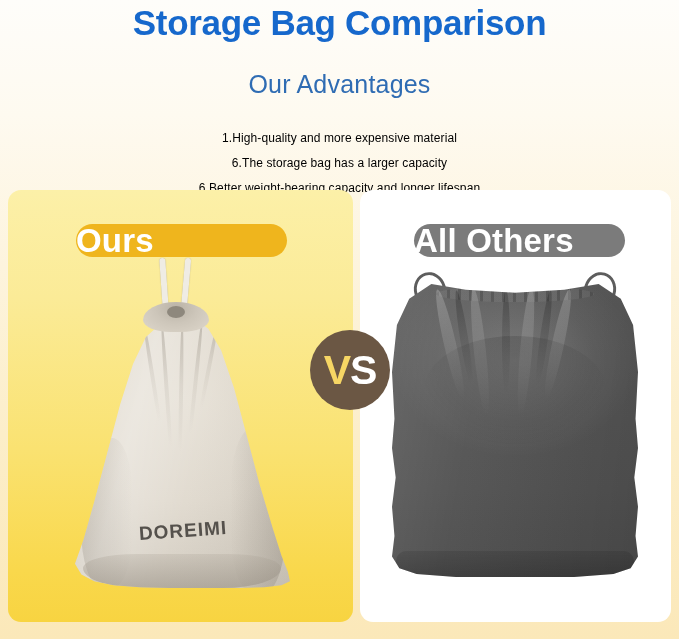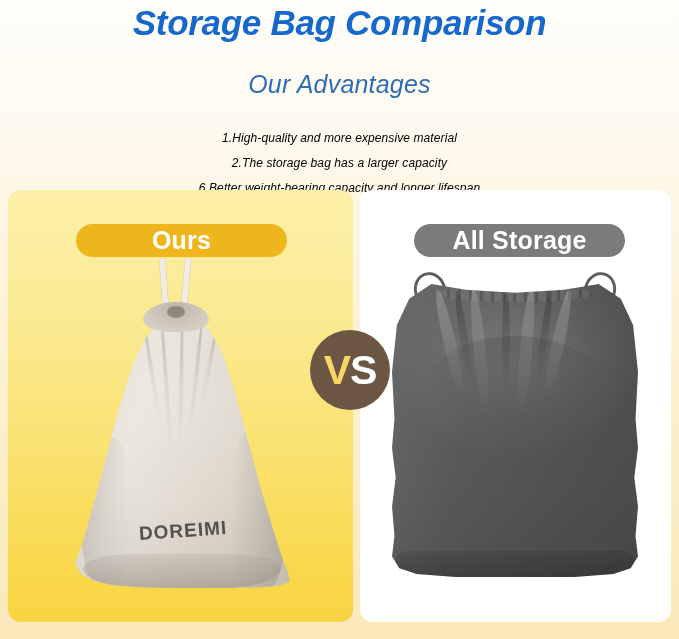--- a/index.html
+++ b/index.html
@@ -4,21 +4,21 @@
 <style>
   html,body{margin:0;padding:0;}
   body{
     width:679px;height:639px;overflow:hidden;position:relative;
     font-family:"Liberation Sans", sans-serif;
     background:linear-gradient(180deg,#fefdfa 0%,#fefaf0 18%,#fdf4dd 42%,#fceec9 68%,#fbe8b9 100%);
   }
   .stage{position:absolute;inset:0;}
 
   
-  .header{position:absolute;left:0;top:0;width:679px;text-align:center;font-style:italic;}
+  .header{position:absolute;left:0;top:0;width:679px;text-align:center;}
   .title{
     margin:0;padding-top:2px;
     font-size:35px;line-height:42px;font-weight:bold;
     color:#1668cc;letter-spacing:-0.3px;
   }
   .subtitle{
     margin:16px;padding-top:9px;
     font-size:25px;line-height:30px;font-weight:normal;
     color:#2f6cb3;letter-spacing:0.2px;
   }
@@ -34,23 +34,23 @@
     left:8px;top:190px;width:345px;height:432px;
     background:linear-gradient(180deg,#fcf0a8 0%,#fbeb97 25%,#fae271 60%,#f9d84c 88%,#f8d441 100%);
   }
   .panel-others{
     left:360px;top:190px;width:311px;height:432px;
     background:#ffffff;
   }
 
   
   .badge{
-    position:absolute;display:flex;align-items:center;justify-content:center;
+    position:absolute;display:flex;align-items:center;
     border-radius:999px;color:#ffffff;font-weight:bold;
-    font-size:25px;letter-spacing:0.2px;
+    font-size:33px;letter-spacing:0.2px;
   }
   .badge-ours{left:76px;top:224px;width:211px;height:33px;background:#efb51d;}
   .badge-others{left:414px;top:224px;width:211px;height:33px;background:#7b7b7b;}
 
   
   .vs{
     position:absolute;left:310px;top:330px;width:80px;height:80px;
     border-radius:50%;background:#6b5744;
     display:flex;align-items:center;justify-content:center;
     font-size:41px;font-weight:bold;letter-spacing:-1px;
@@ -176,21 +176,21 @@
 </head>
 <body>
 
 <div class="stage">
 
   <div class="header">
     <h1 class="title">Storage Bag Comparison</h1>
     <h2 class="subtitle">Our Advantages</h2>
     <ul class="bullets">
       <li>1.High-quality and more expensive material</li>
-      <li>2.The storage bag has a larger capacity</li>
+      <li>6.The storage bag has a larger capacity</li>
       <li>6.Better weight-bearing capacity and longer lifespan</li>
     </ul>
   </div>
 
   <div class="panel panel-ours"></div>
 
   <div class="panel panel-others"></div>
 
   <div class="bag-ours-wrap">
     <div class="cord cord-l"></div>
@@ -226,21 +226,21 @@
       <div class="g-dark gd3"></div>
       <div class="g-bowl"></div>
       <div class="g-base"></div>
     </div>
   </div>
 
   <div class="badge badge-ours">
     <span>Ours</span>
   </div>
   <div class="badge badge-others">
-    <span>All Storage</span>
+    <span>All Others</span>
   </div>
 
   <div class="vs">
     <span class="v">V</span>
       <span class="s">S</span>
   </div>
 
 </div>
 
 </body></html>

